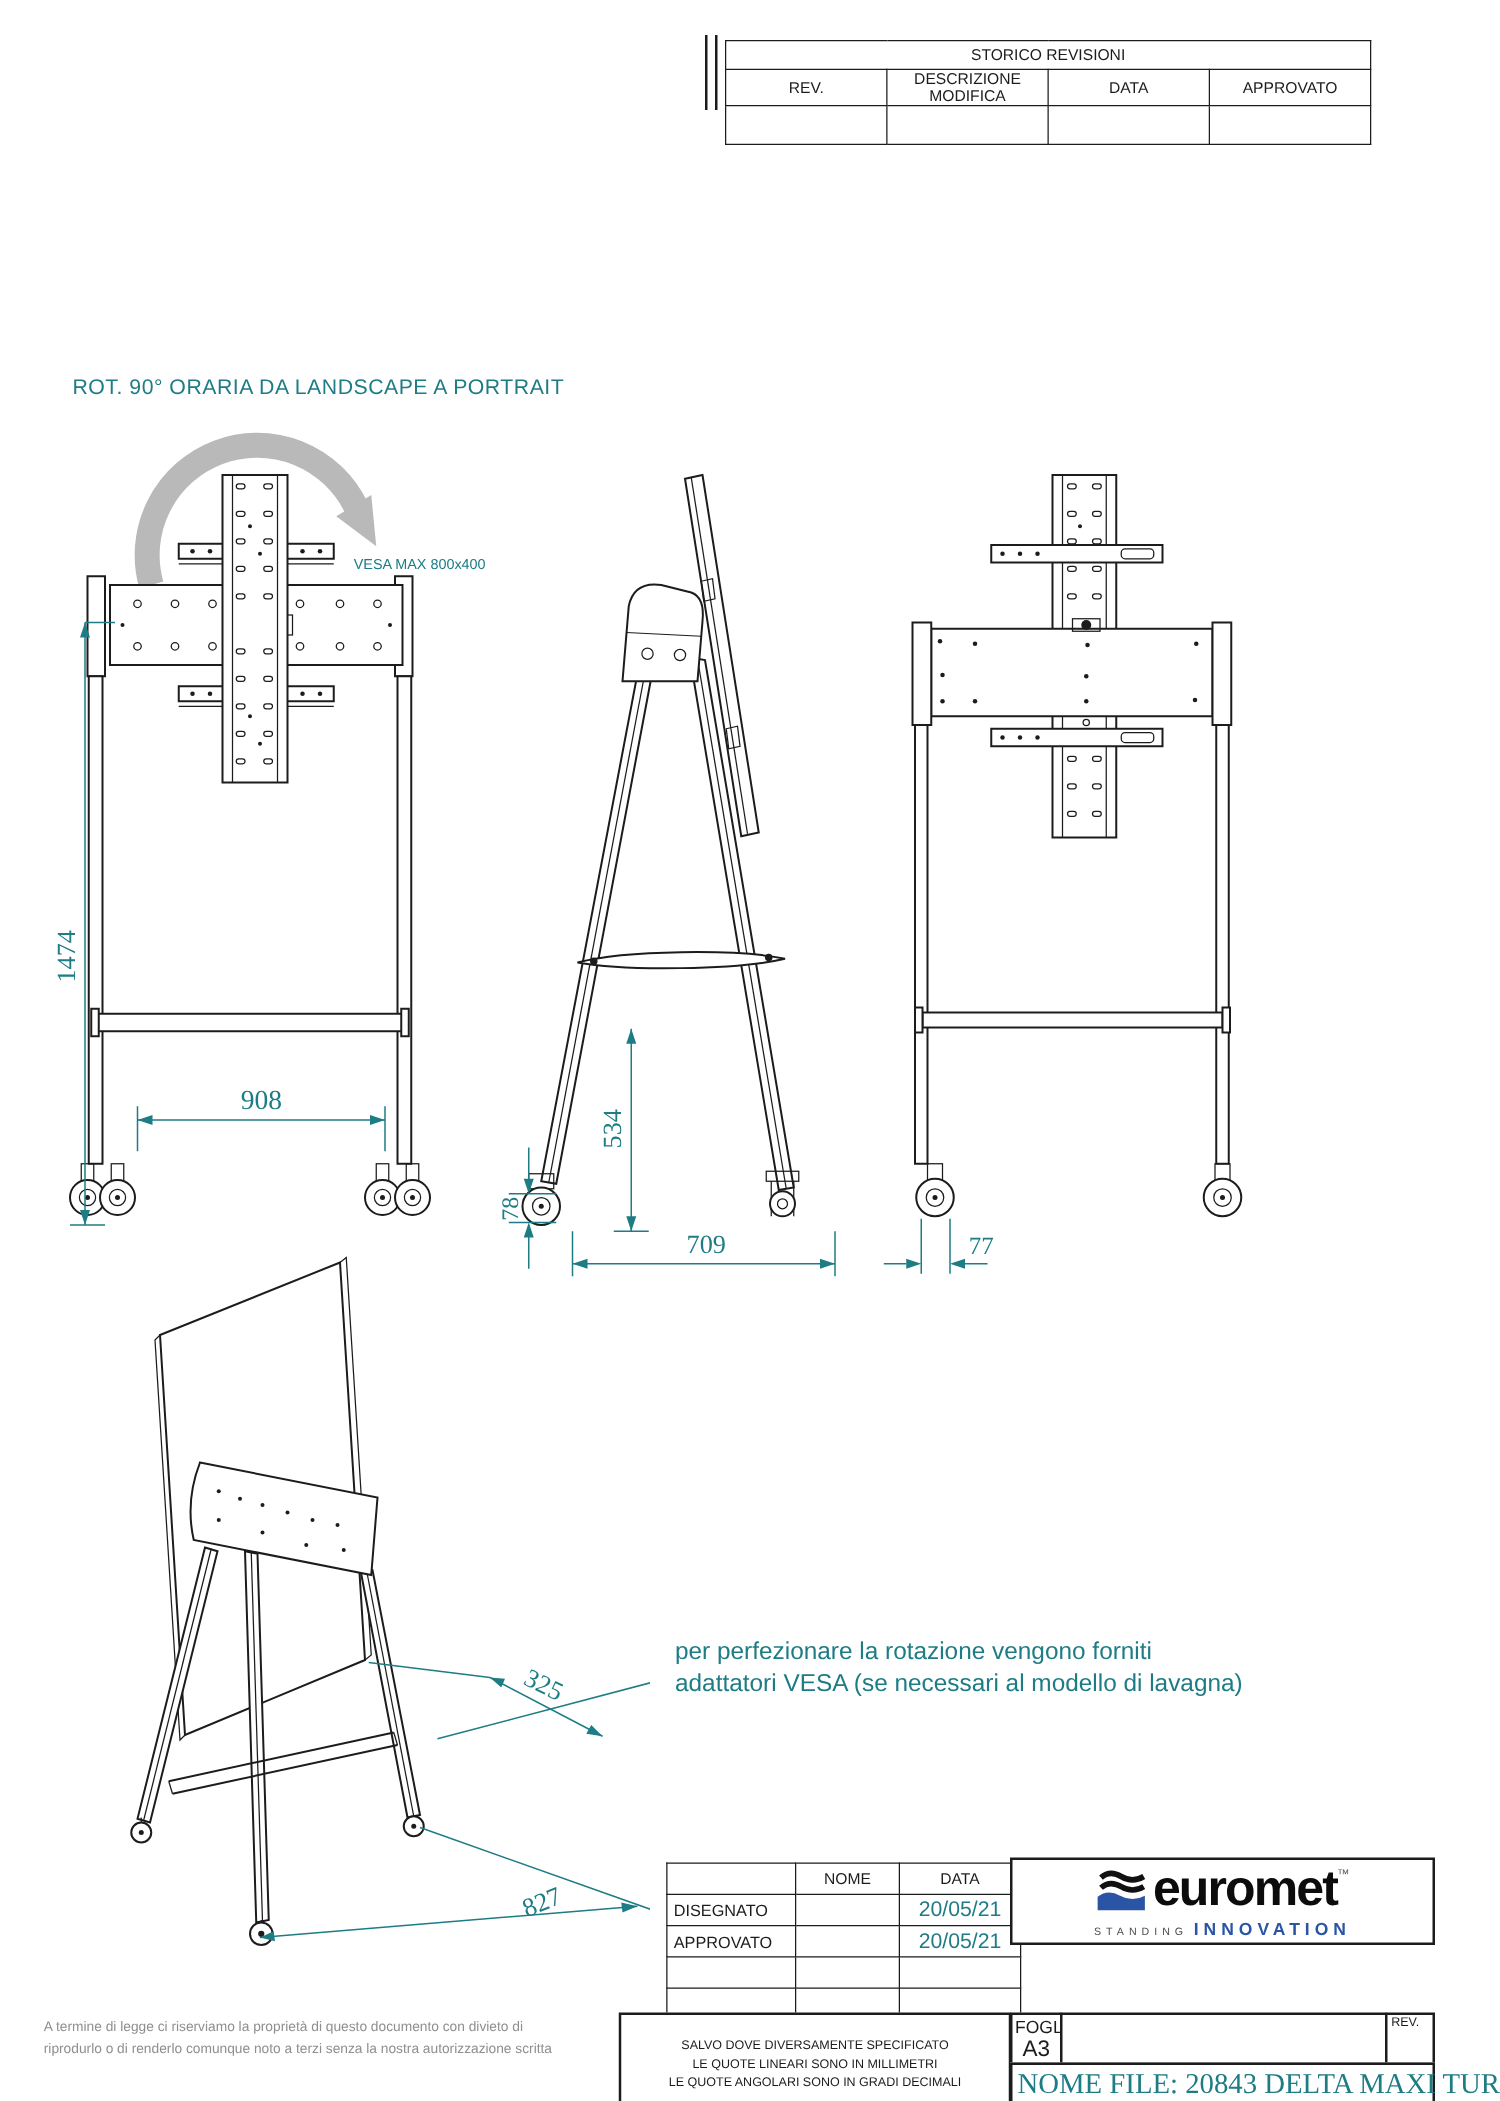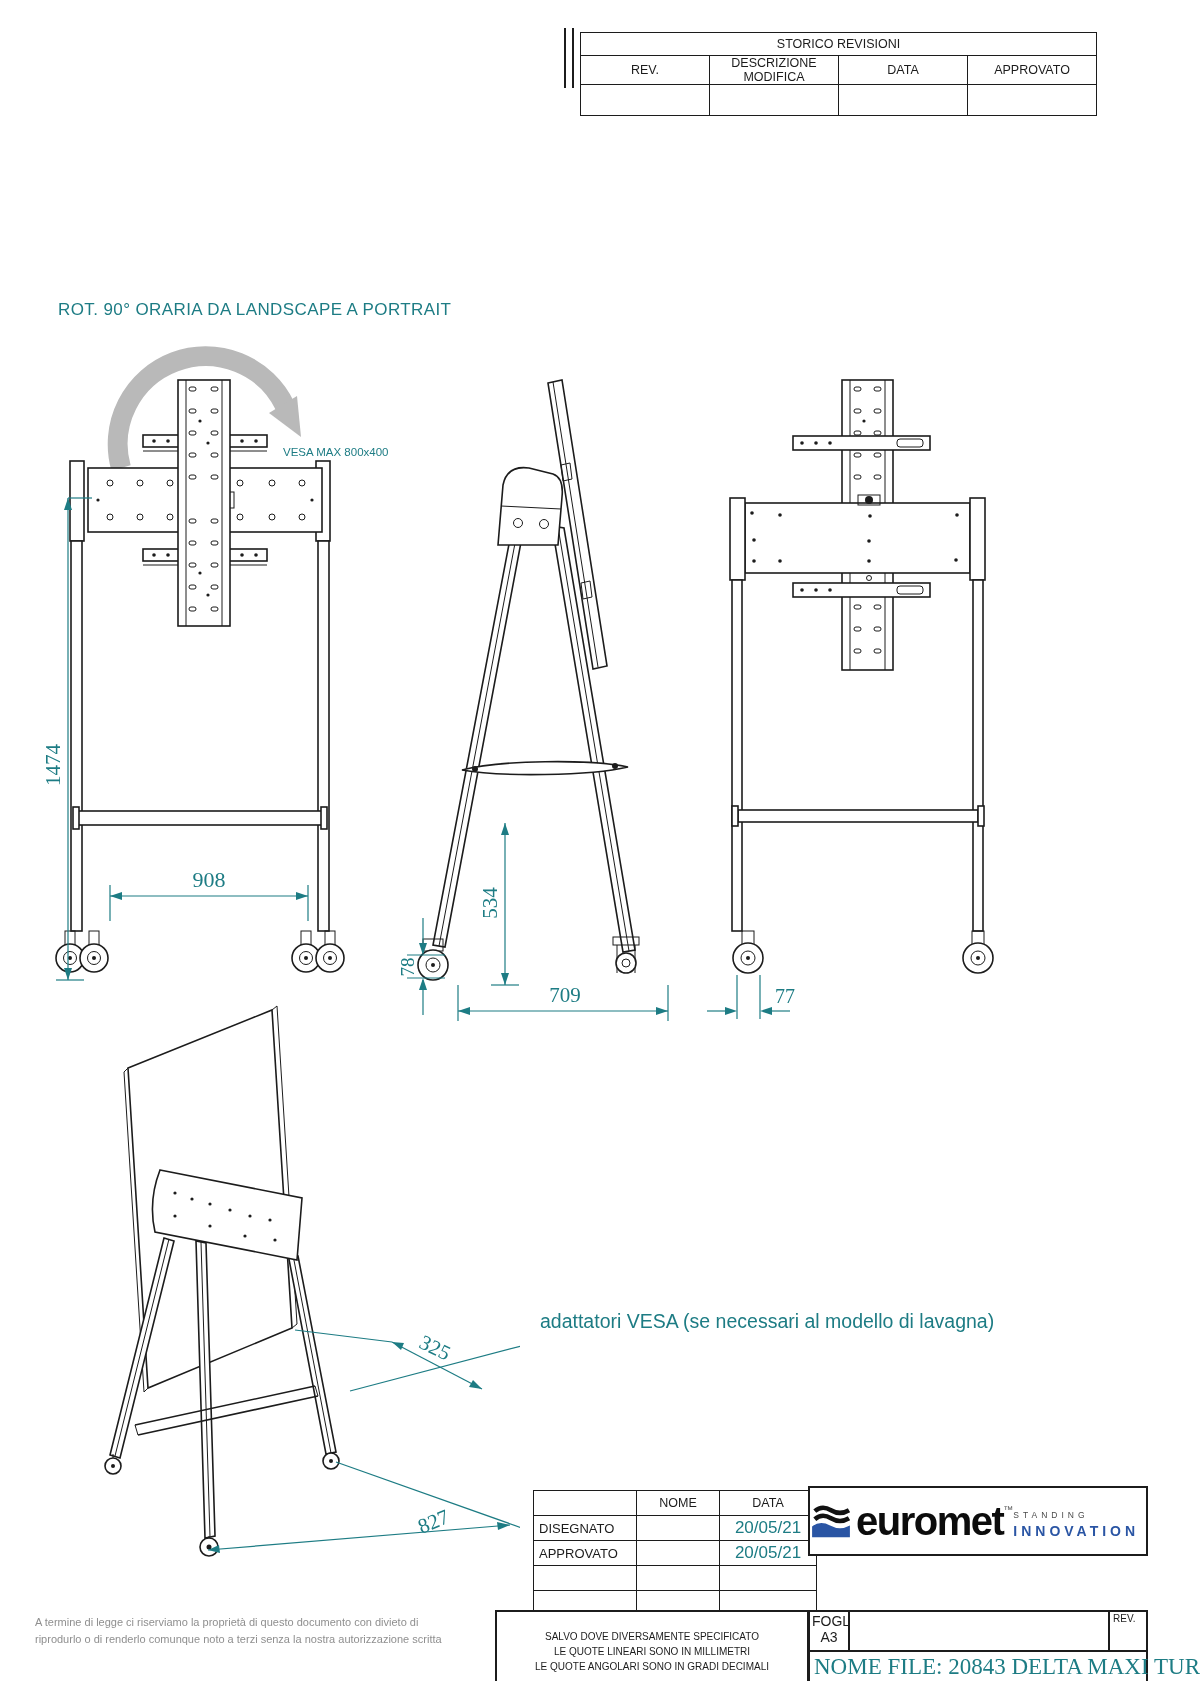--- a/index.html
+++ b/index.html
@@ -61,20 +61,21 @@
   <div class="abs teal" style="left:58px;top:272px;font-size:17px;letter-spacing:0.4px;">ROT. 90° ORARIA DA LANDSCAPE A PORTRAIT</div>
 
   <div class="abs teal" style="left:283px;top:418px;font-size:11.5px;">VESA MAX 800x400</div>
   <svg class="abs" style="left:270px;top:438px;" width="44" height="14">
     <line class="td" x1="42" y1="3" x2="12" y2="8"></line>
     <polygon class="ta" points="2,9 15,3 14,13"></polygon>
   </svg>
 
 
   <div class="abs" style="left:540px;top:1280px;width:520px;">
+    <div class="teal" style="font-size:19.5px;line-height:26px;">per perfezionare la rotazione vengono forniti</div>
     <div class="teal" style="font-size:19.5px;line-height:26px;">adattatori VESA (se necessari al modello di lavagna)</div>
   </div>
 
   <svg class="abs" style="left:105px;top:278px;" width="230" height="180">
     <path d="M 16,162 A 88,88 0 0 1 180,100" stroke="#b9b9b9" stroke-width="20" fill="none"></path>
     <polygon points="196,131 164,107 192,90" fill="#b9b9b9"></polygon>
   </svg>
 
   <svg class="abs" style="left:40px;top:345px;" width="330" height="625" viewBox="0 0 330 625">
 
@@ -447,41 +448,41 @@
 
   <div class="cell" style="left:495px;top:1582px;width:314px;height:98px;text-align:center;">
     <div style="margin-top:17px;font-size:10px;line-height:15px;">
       <div>SALVO DOVE DIVERSAMENTE SPECIFICATO</div>
       <div>LE QUOTE LINEARI SONO IN MILLIMETRI</div>
       <div>LE QUOTE ANGOLARI SONO IN GRADI DECIMALI</div>
     </div>
   </div>
 
   <div class="cell" style="left:808px;top:1458px;width:340px;height:70px;">
-    <div style="display:flex;flex-direction:row;align-items:center;justify-content:flex-start;height:100%;">
+    <div style="display:flex;flex-direction:column;align-items:center;justify-content:center;height:100%;">
       <div style="display:flex;align-items:center;">
         <svg width="42" height="36" viewBox="0 0 46 40">
           <path d="M5 9 Q13 2 23 8 T43 8" stroke="#111111" stroke-width="5" fill="none"></path>
           <path d="M5 18 Q13 11 23 17 T43 17" stroke="#111111" stroke-width="5" fill="none"></path>
           <path d="M2 26 Q11 19 22 25 T44 25 L44 38 L2 38 Z" fill="#2a55a4"></path>
         </svg>
         <span style="font-size:40px;font-weight:bold;letter-spacing:-1.5px;color:#0c0c0c;margin-left:4px;">euromet</span>
         <span style="font-size:10px;color:#555;vertical-align:top;position:relative;top:-12px;">™</span>
       </div>
       <div style="margin-top:1px;">
         <span style="font-size:8.5px;letter-spacing:4px;color:#4a4a4a;">STANDING</span>
         <span style="font-size:14px;letter-spacing:4px;font-weight:bold;color:#2a55a4;">INNOVATION</span>
       </div>
     </div>
   </div>
 
 
   <div class="cell" style="left:808px;top:1582px;width:42px;height:42px;">
     <div style="font-size:14px;padding:1px 0 0 2px;">FOGLIO</div>
-    <div style="font-size:14px;text-align:center;">A3</div>
+    <div style="font-size:18px;text-align:center;">A3</div>
   </div>
   <div class="cell" style="left:848px;top:1582px;width:262px;height:42px;"></div>
   <div class="cell" style="left:1108px;top:1582px;width:40px;height:42px;">
     <div style="font-size:10px;padding:1px 0 0 3px;">REV.</div>
   </div>
 
   <div class="cell" style="left:808px;top:1622px;width:340px;height:33px;overflow:visible;">
     <div class="serif-teal" style="font-size:23px;white-space:nowrap;padding:2px 0 0 4px;">NOME FILE: 20843 DELTA MAXI TURN.dft</div>
   </div>
 

